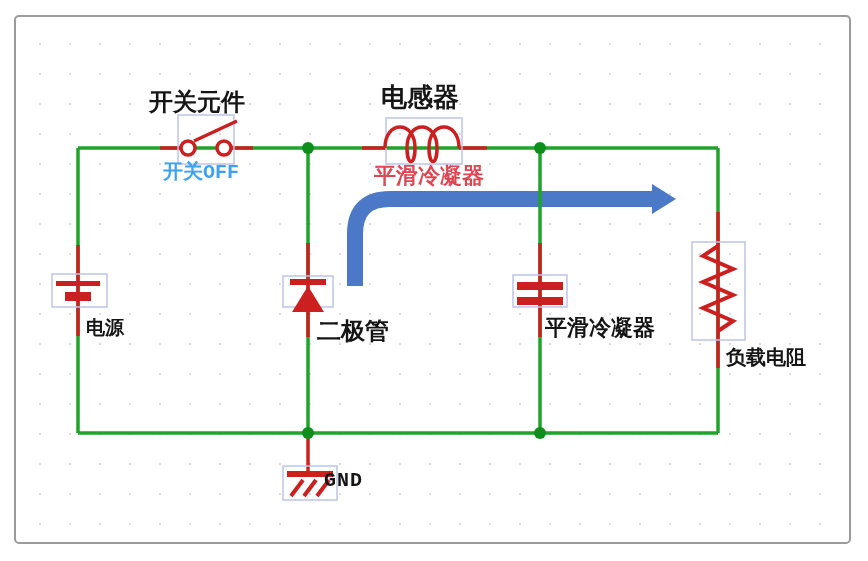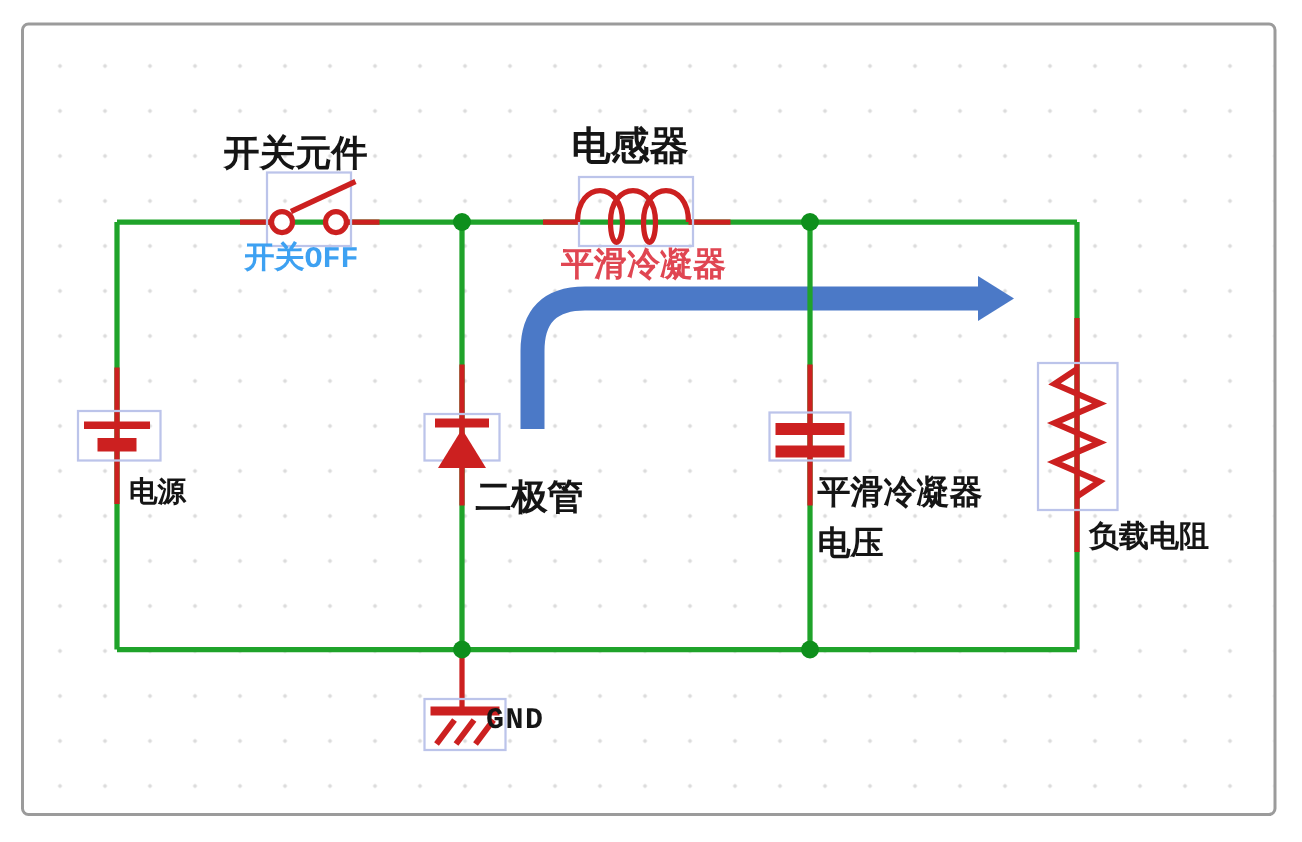--- a/index.html
+++ b/index.html
@@ -128,17 +128,16 @@
   </svg>
 
   <div class="lbl lbl-switch">开关元件</div>
   <div class="lbl lbl-switch-state">开关OFF</div>
   <div class="lbl lbl-inductor">电感器</div>
   <div class="lbl lbl-energy">平滑冷凝器</div>
   <div class="lbl lbl-power">电源</div>
   <div class="lbl lbl-diode">二极管</div>
   <div class="lbl lbl-cap">
     <div>平滑冷凝器</div>
-    <div>电压</div>
   </div>
   <div class="lbl lbl-load">负载电阻</div>
   <div class="lbl lbl-gnd">GND</div>
 </div>
 
 </body></html>

